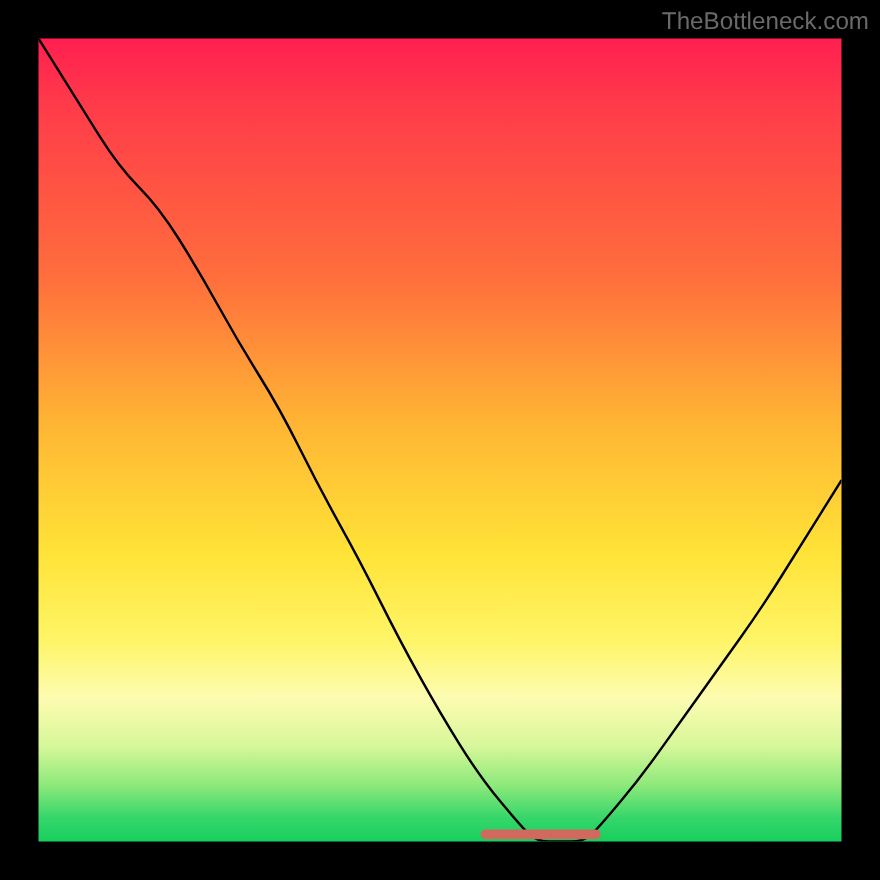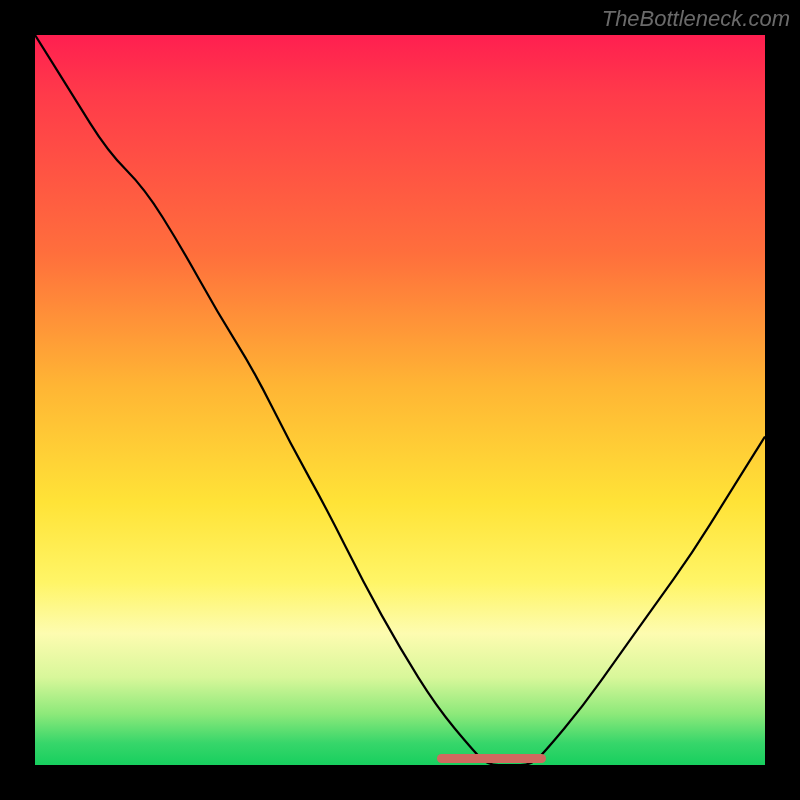--- a/index.html
+++ b/index.html
@@ -9,21 +9,20 @@
     height: 800px;
     background: #000;
     font-family: Arial, Helvetica, sans-serif;
     overflow: hidden;
   }
   .frame {
     position: relative;
     width: 800px;
     height: 800px;
     background: #000;
-    font-style: italic;
   }
   .plot-wrap {
     position: absolute;
     left: 35px;
     top: 35px;
     width: 730px;
     height: 730px;
   }
   .plot {
     position: absolute;

